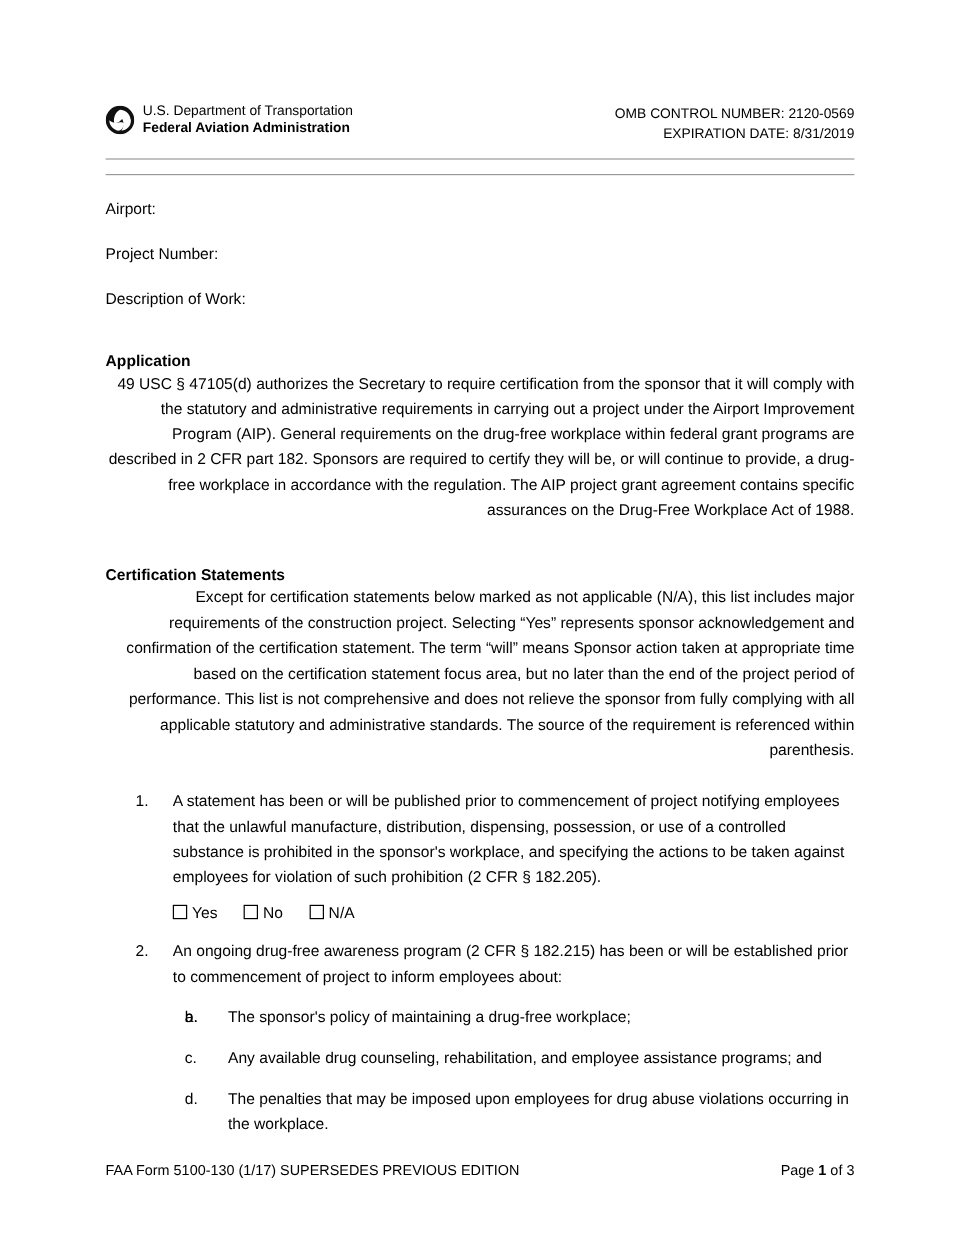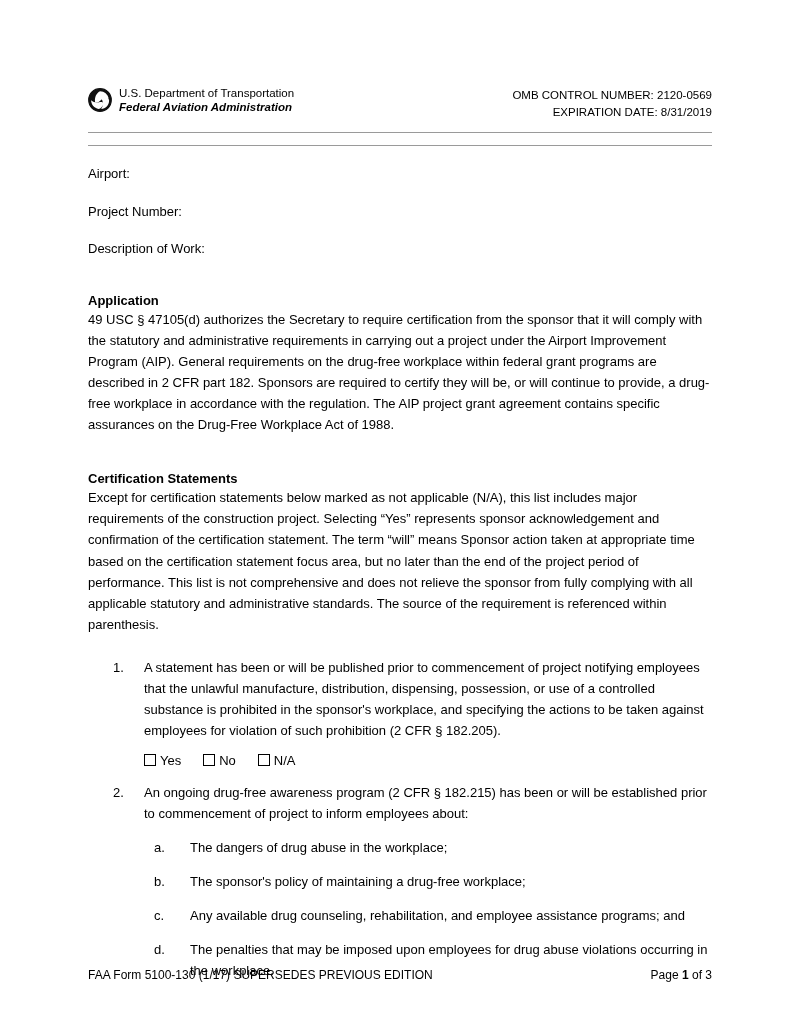--- a/index.html
+++ b/index.html
@@ -49,21 +49,20 @@
     line-height: 1.22;
   }
   .agency-line1 {
     font-size: 11.5px;
     color: #000;
   }
   .agency-line2 {
     font-size: 11.5px;
     font-weight: bold;
     color: #000;
-    font-style: italic;
   }
   .omb-block {
     text-align: right;
     font-size: 11.5px;
     line-height: 1.45;
     padding-top: 1px;
   }
 
   .rule {
     border: 0;
@@ -102,21 +101,21 @@
   }
   .section-heading {
     font-weight: bold;
     font-size: 13px;
     margin-bottom: 1px;
     margin-top: 36px;
   }
   .section-body {
     font-size: 13px;
     line-height: 1.62;
-    text-align: left;
+    text-align: right;
   }
 
   
   .num-list {
     margin: 22px 0 0 0;
     padding: 0;
     list-style: none;
   }
   .num-item {
     position: relative;
@@ -268,21 +267,20 @@
 
       <div class="spacer-1"></div>
 
       <li class="num-item">
         <span class="num-marker">2.</span>
         <span>An ongoing drug-free awareness program (2 CFR § 182.215) has been or will be established prior to commencement of project to inform employees about:</span>
 
         <ol class="sub-list">
           <li class="sub-item">
             <span class="sub-marker">a.</span>
-            <span>The dangers of drug abuse in the workplace;</span>
           </li>
           <li class="sub-item">
             <span class="sub-marker">b.</span>
             <span>The sponsor's policy of maintaining a drug-free workplace;</span>
           </li>
           <li class="sub-item">
             <span class="sub-marker">c.</span>
             <span>Any available drug counseling, rehabilitation, and employee assistance programs; and</span>
           </li>
           <li class="sub-item">

